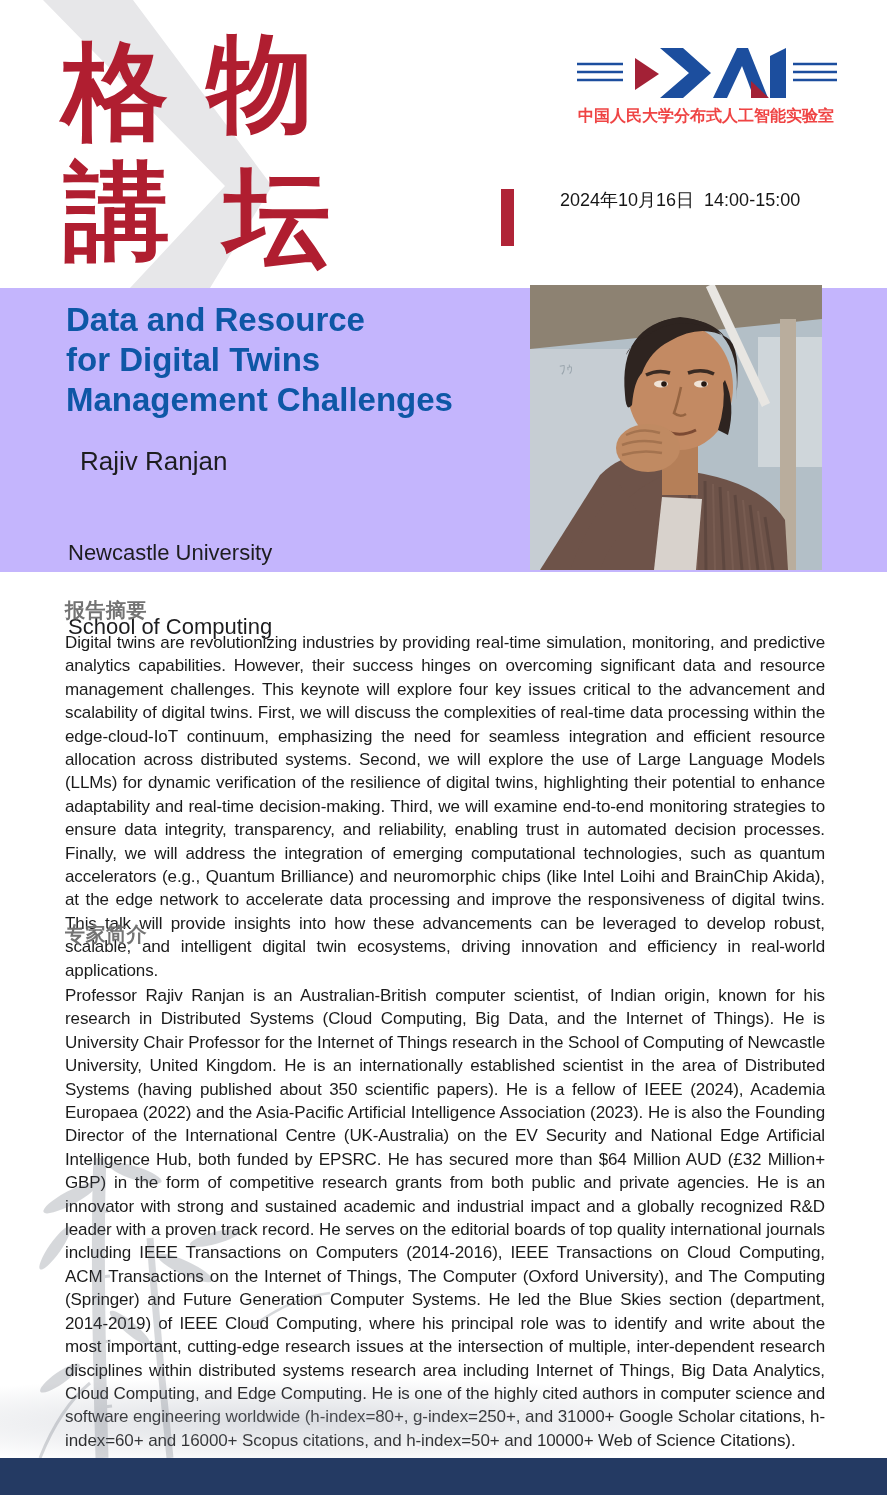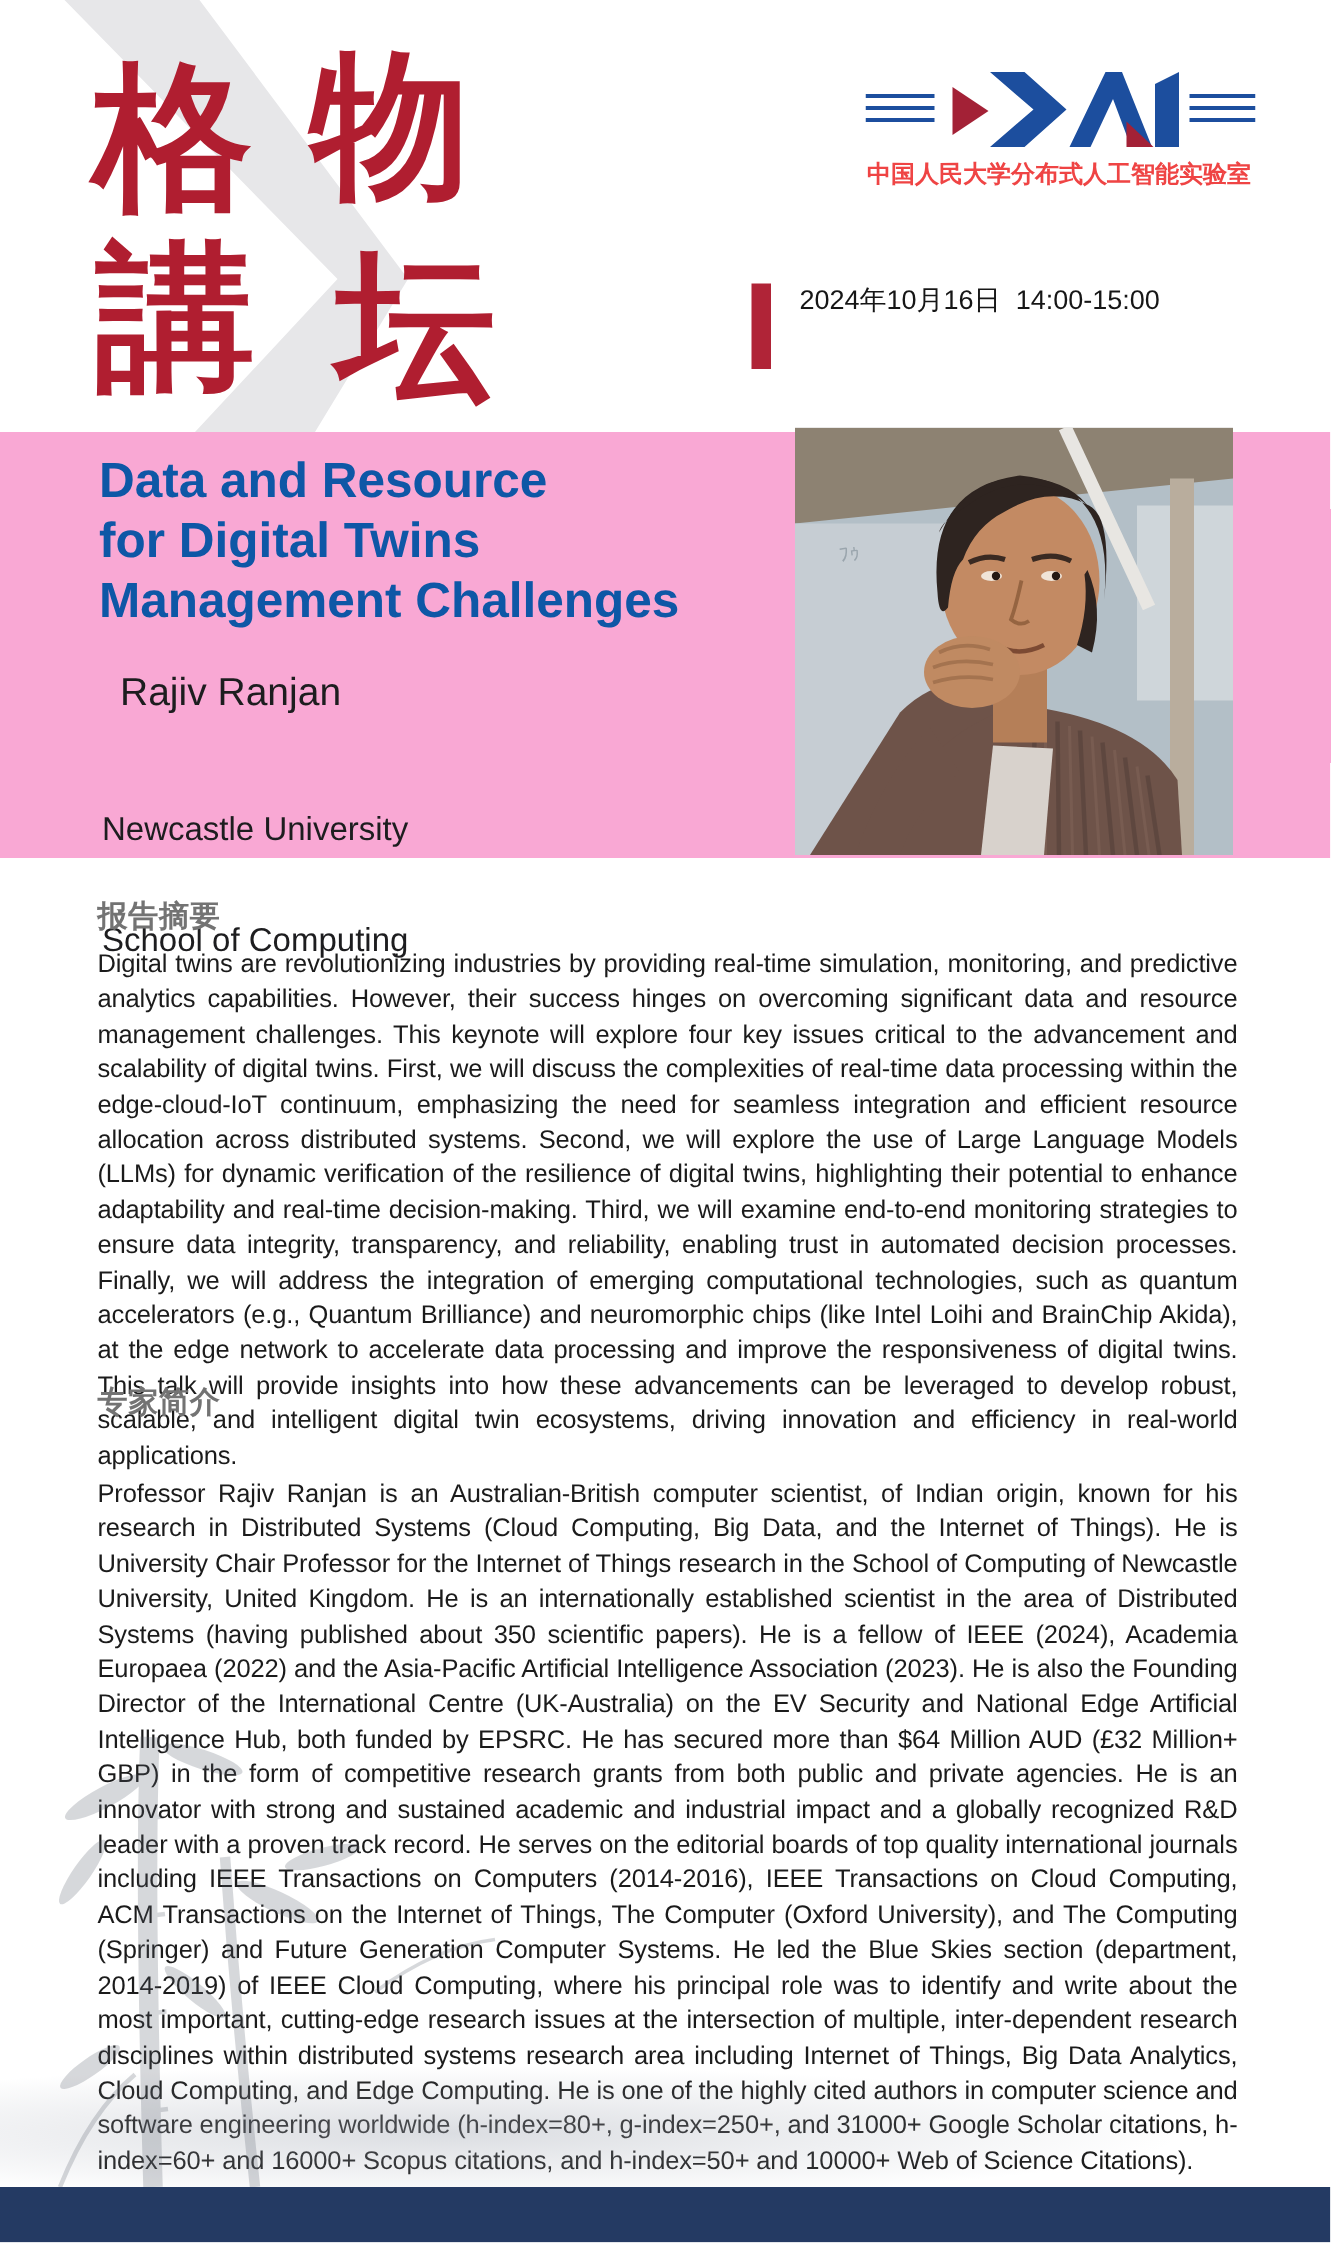--- a/index.html
+++ b/index.html
@@ -26,24 +26,24 @@
   
   .lab-name {
     left:575px; top:106px; width:262px;
     text-align:center; font-size:16px; font-weight:700;
     color:#ef4444; white-space:nowrap;
   }
 
   
   .event-bar { left:501px; top:189px; width:13px; height:57px; background:#B02437; }
   .event-lines { left:533px; top:184px; font-size:18px; color:#161616; }
-  .event-line { display:block; white-space:pre; line-height:33px; }
-
-  
-  .hero { left:0; top:288px; width:887px; height:284px; background:#f9a8d4; }
+  .event-line { display:block; white-space:pre; line-height:33px;margin-left:27px; }
+
+  
+  .hero { left:0; top:288px; width:887px; height:284px; background:#c4b5fd; }
   .talk-title { position:absolute; left:66px; top:12px; color:#0E57A6; font-weight:700; font-size:33px; line-height:40px; }
   .talk-title span { display:block; }
   .speaker-name { position:absolute; left:68px; top:158px; font-size:26px; color:#1d1d1f;margin-left:12px; }
   .affiliation { position:absolute; left:68px; top:204px; font-size:22px; line-height:26px; color:#1d1d1f; }
   .affiliation span { display:block;margin-top:48px; }
   .photo-frame { position:absolute; left:530px; top:-3px; width:292px; height:285px; overflow:hidden; }
 
   
   .section-heading {
     position:absolute; left:65px;

